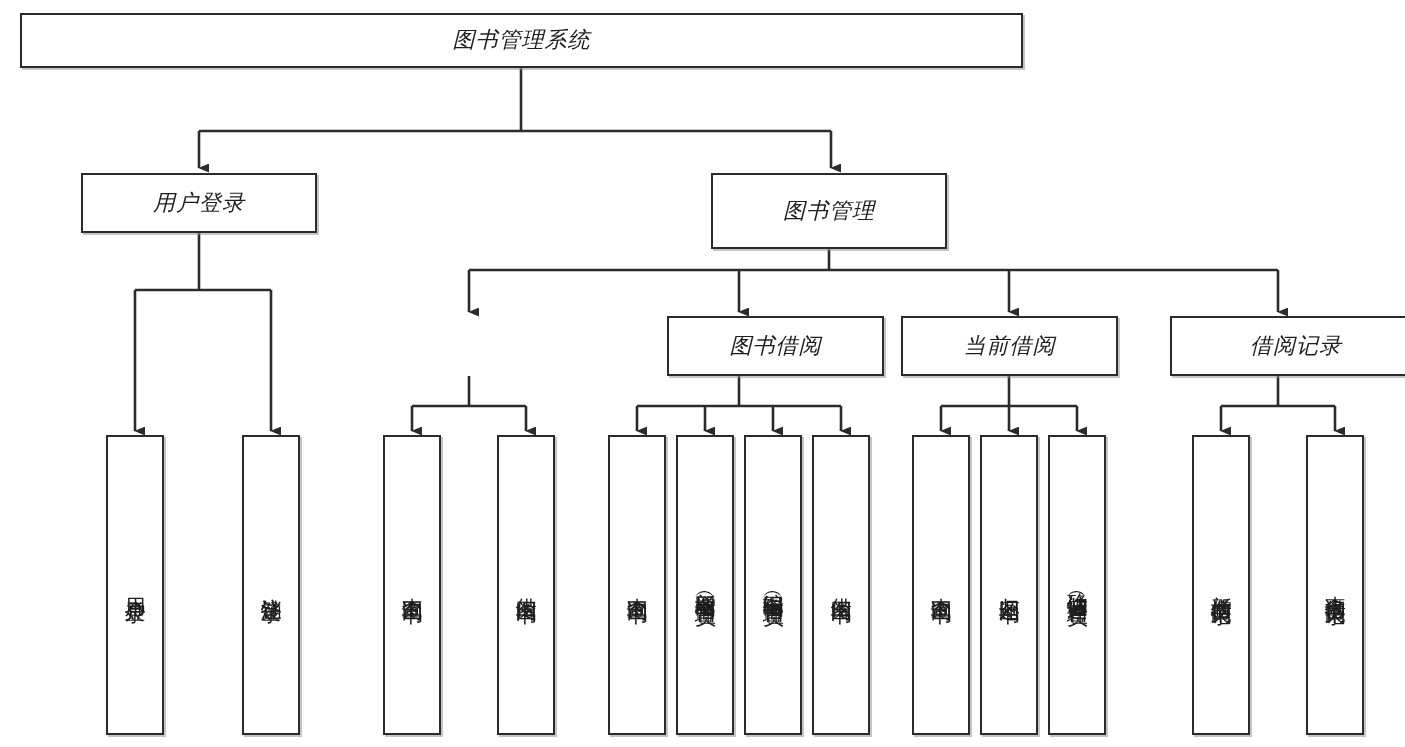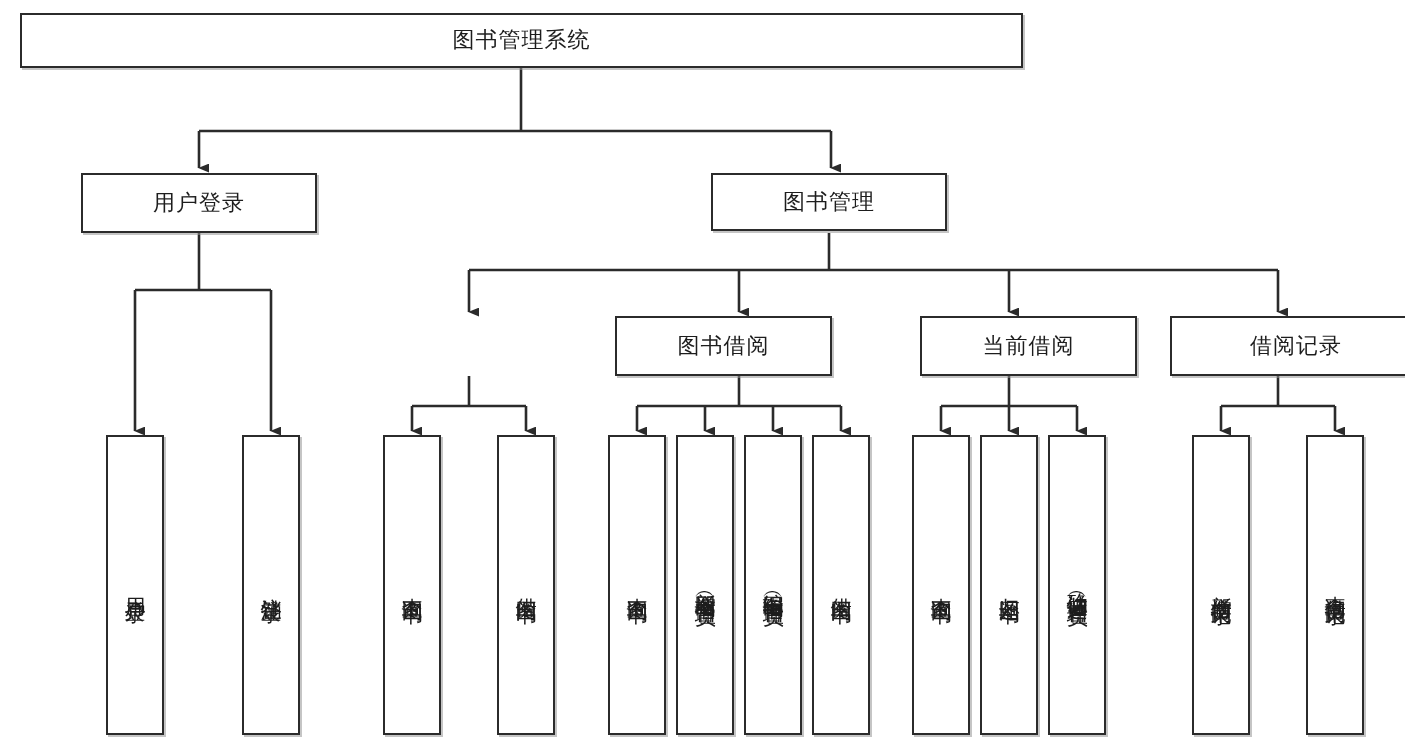--- a/index.html
+++ b/index.html
@@ -34,20 +34,21 @@
     display: flex;
     align-items: center;
     justify-content: center;
     color: #1d1d1d;
   }
   .node.horiz {
     font-size: 22px;
     letter-spacing: 1px;
     line-height: 1.2;
     white-space: nowrap;
+    font-style: italic;
   }
   .node.vert {
     font-size: 21px;
     letter-spacing: 2px;
     line-height: 1.25;
     writing-mode: vertical-rl;
     text-orientation: upright;
     align-items: center;
     justify-content: center;
     padding: 4px 0;
@@ -128,30 +129,30 @@
   </svg>
 
   <div class="node horiz" style="left:20px; top:13px; width:1003px; height:55px;">
     <span>图书管理系统</span>
   </div>
 
   <div class="node horiz" style="left:81px; top:173px; width:236px; height:60px;">
     <span>用户登录</span>
   </div>
 
-  <div class="node horiz" style="left:711px; top:173px; width:236px; height:58px;">
+  <div class="node horiz" style="left:711px; top:173px; width:236px; height:76px;">
     <span>图书管理</span>
   </div>
 
 
-  <div class="node horiz" style="left:615px; top:316px; width:217px; height:60px;">
+  <div class="node horiz" style="left:667px; top:316px; width:217px; height:60px;">
     <span>图书借阅</span>
   </div>
 
-  <div class="node horiz" style="left:901px; top:316px; width:217px; height:60px;margin-left:19px;">
+  <div class="node horiz" style="left:901px; top:316px; width:217px; height:60px;">
     <span>当前借阅</span>
   </div>
 
   <div class="node horiz" style="left:1170px; top:316px; width:252px; height:60px;">
     <span>借阅记录</span>
   </div>
 
   <div class="node vert" style="left:106px; top:435px; width:58px; height:300px;">
     <span class="vtext">用户登录</span>
   </div>

